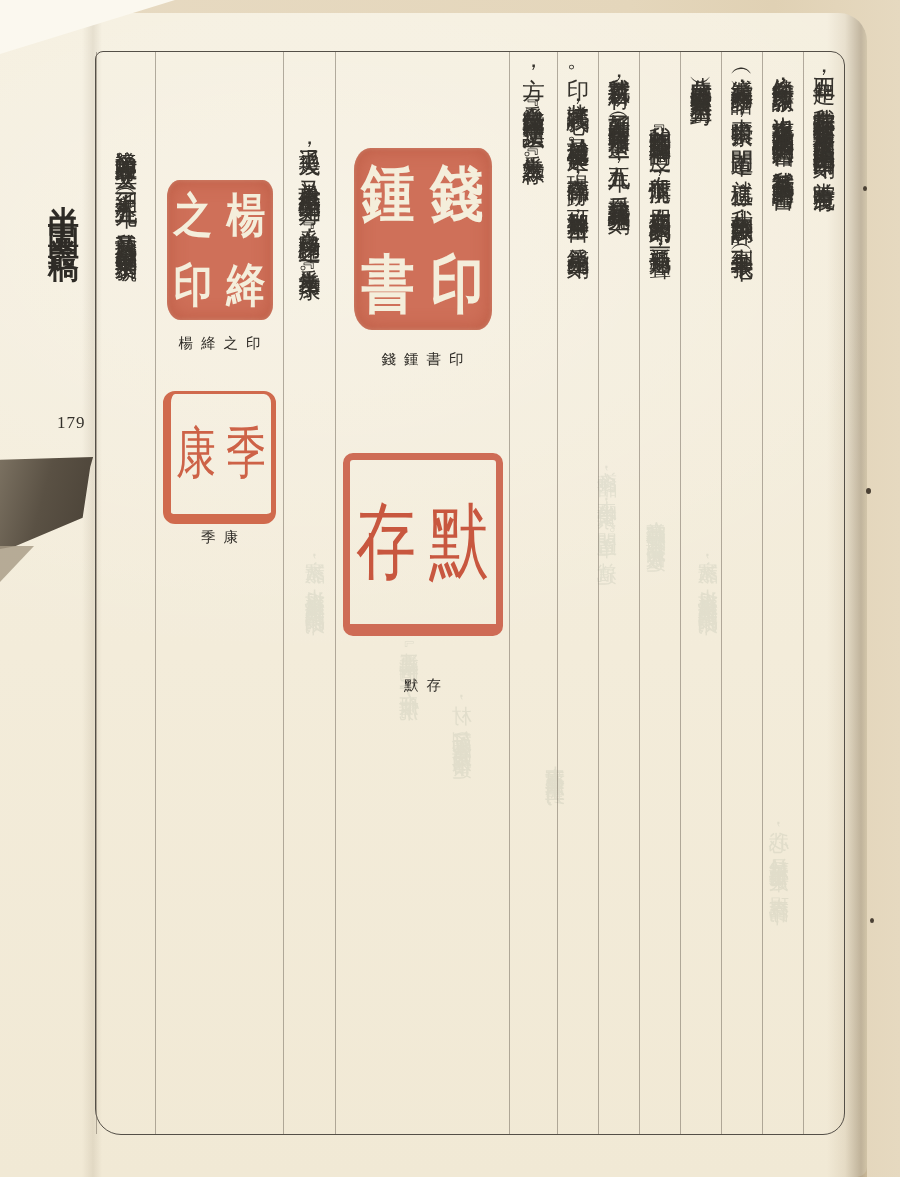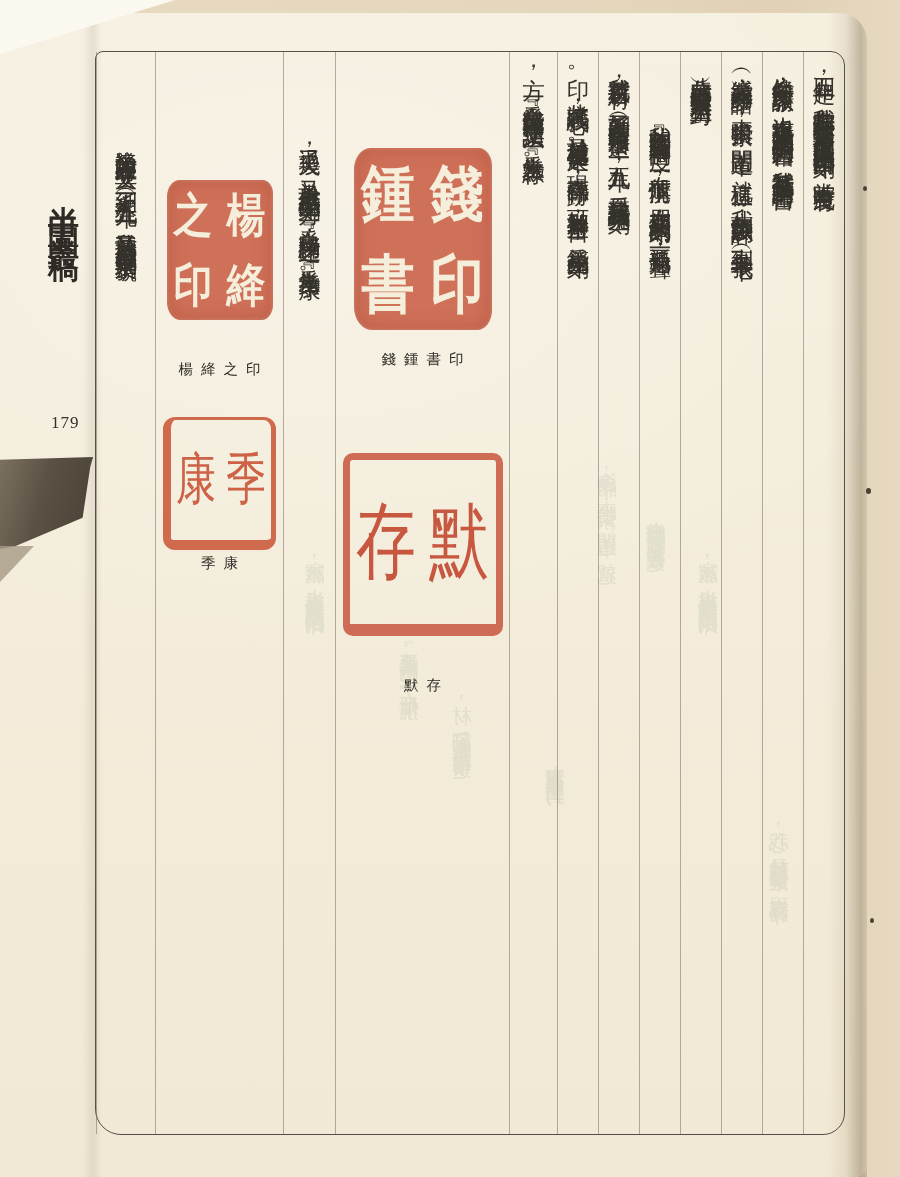--- a/index.html
+++ b/index.html
@@ -20,21 +20,21 @@
   .edge-shade{position:absolute;right:0;top:0;width:40px;height:100%;
     background:linear-gradient(90deg,rgba(0,0,0,0) 0%,rgba(140,115,75,.12) 45%,rgba(110,88,55,.38) 85%,rgba(170,150,110,.45) 100%);
     border-top-right-radius:28px;}
   .gutter-shadow{position:absolute;left:82px;top:0;width:20px;height:100%;
     background:linear-gradient(90deg,rgba(0,0,0,0),rgba(90,70,40,.10) 55%,rgba(0,0,0,0));}
   .speck{position:absolute;background:#4a4034;border-radius:50%;z-index:6;}
 
   
   .book-title{position:absolute;left:42px;top:168px;writing-mode:vertical-rl;
     font-size:31px;letter-spacing:11px;color:#2e2b26;font-weight:600;z-index:4;}
-  .page-number{position:absolute;left:51px;top:400px;font-size:17px;color:#33302a;z-index:4;
+  .page-number{position:absolute;left:57px;top:400px;font-size:17px;color:#33302a;z-index:4;
     font-family:"Liberation Serif",serif;letter-spacing:1px;}
   .bookmark-wedge{position:absolute;left:0;top:444px;width:95px;height:92px;z-index:4;
     background:linear-gradient(105deg,#7b7161 0%,#5a5144 45%,#494136 100%);
     clip-path:polygon(0 3%,98% 0,95% 11%,87% 66%,16% 97%,0 100%);}
   .bookmark-wedge2{position:absolute;left:0;top:533px;width:34px;height:36px;z-index:4;
     background:#a69a84;clip-path:polygon(0 0,100% 0,0 100%);opacity:.8;}
 
   
   .frame{position:absolute;left:95px;top:38px;width:750px;height:1084px;box-sizing:border-box;
     border:1.6px solid #544f47;border-radius:8px 14px 22px 26px;
@@ -62,21 +62,21 @@
   .seal-qian{width:138px;height:182px;font-size:52px;grid-template-rows:1fr 1fr;}
   .seal-mocun{width:146px;height:164px;margin-top:84px;font-size:60px;
     border:7px solid rgba(199,85,61,.85);border-bottom-width:12px;border-radius:10px;}
   .seal-yang{width:106px;height:140px;font-size:38px;grid-template-rows:1fr 1fr;}
   .seal-jikang{width:100px;height:120px;margin-top:38px;font-size:40px;
     border:3px solid #d06a4d;border-left-width:8px;border-bottom-width:10px;border-right-width:5px;
     border-radius:12px;color:#cd6247;}
   .seal-caption{font-size:14.5px;letter-spacing:8px;padding-left:8px;color:#2f2c27;flex:0 0 auto;}
   .cap-qian{margin-top:20px;}
   .cap-mocun{margin-top:40px;}
-  .cap-yang{margin-top:40px;}
+  .cap-yang{margin-top:14px;}
   .cap-jikang{margin-top:4px;}
 
   
   .ghost{position:absolute;writing-mode:vertical-rl;font-size:20px;letter-spacing:2px;
     color:#3f5d4b;opacity:.09;transform:scaleX(-1);z-index:2;pointer-events:none;
     font-family:"Liberation Serif",serif;}
 </style>
 </head>
 <body>
 

